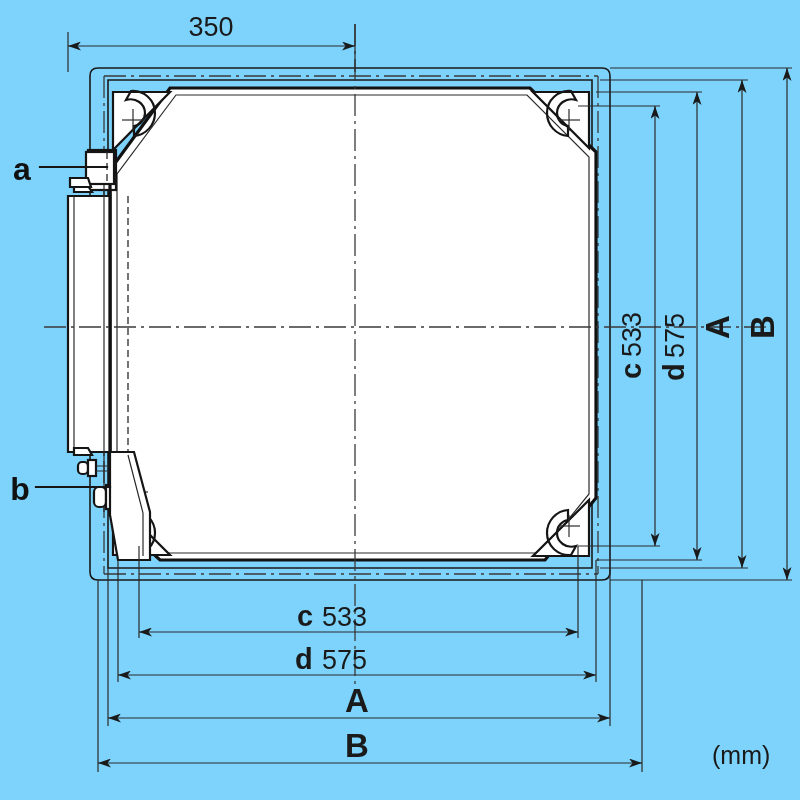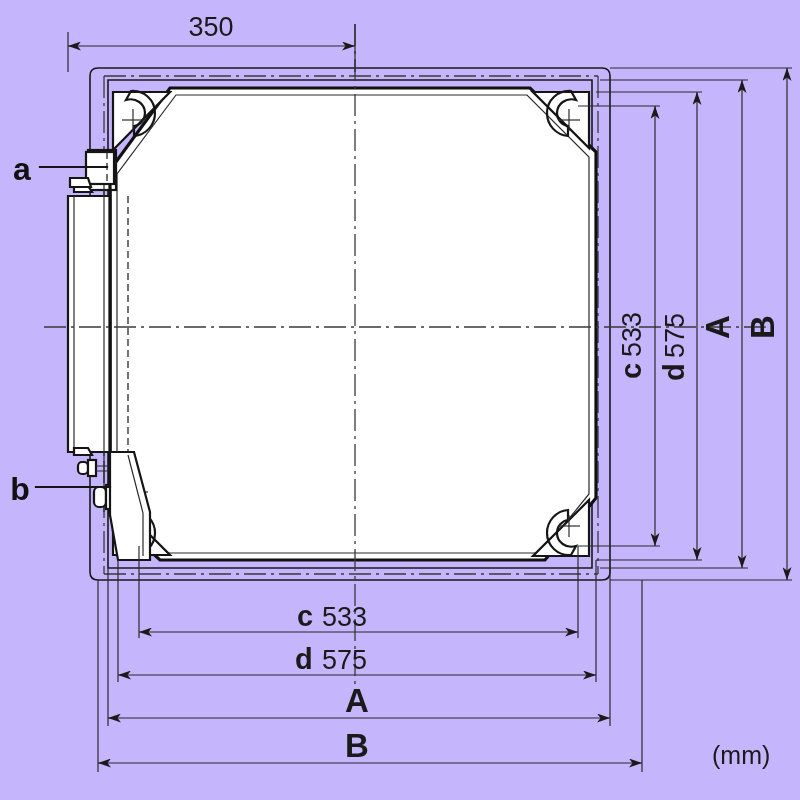--- a/index.html
+++ b/index.html
@@ -8,21 +8,21 @@
     padding: 0;
     background: #ffffff;
   }
   body {
     font-family: "Liberation Sans", sans-serif;
   }
   #drawing-root {
     position: relative;
     width: 800px;
     height: 800px;
-    background: #c4b5fd;
+    background: #7dd3fc;
     overflow: hidden;
   }
   #drawing-svg {
     position: absolute;
     left: 0;
     top: 0;
     width: 800px;
     height: 800px;
     display: block;
   }

